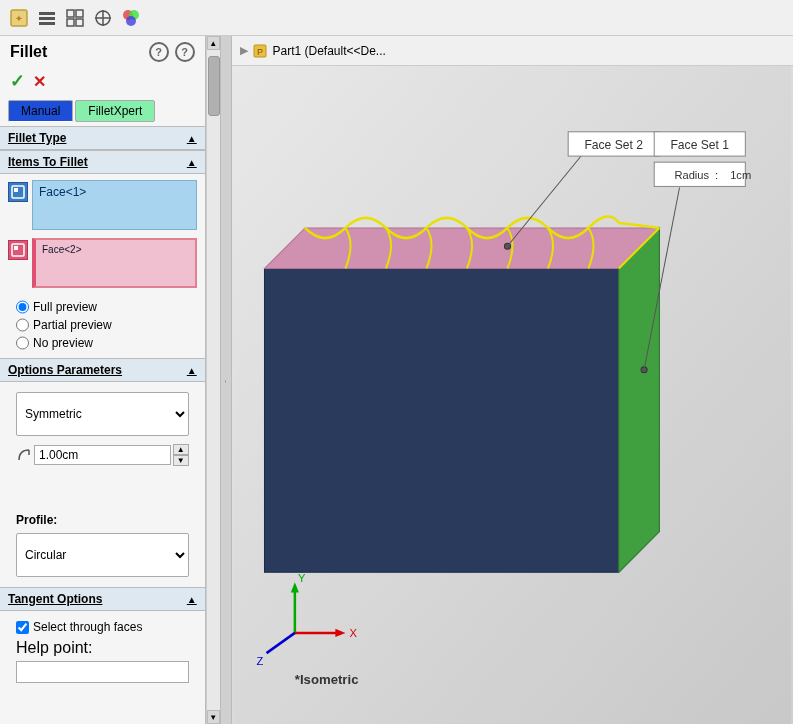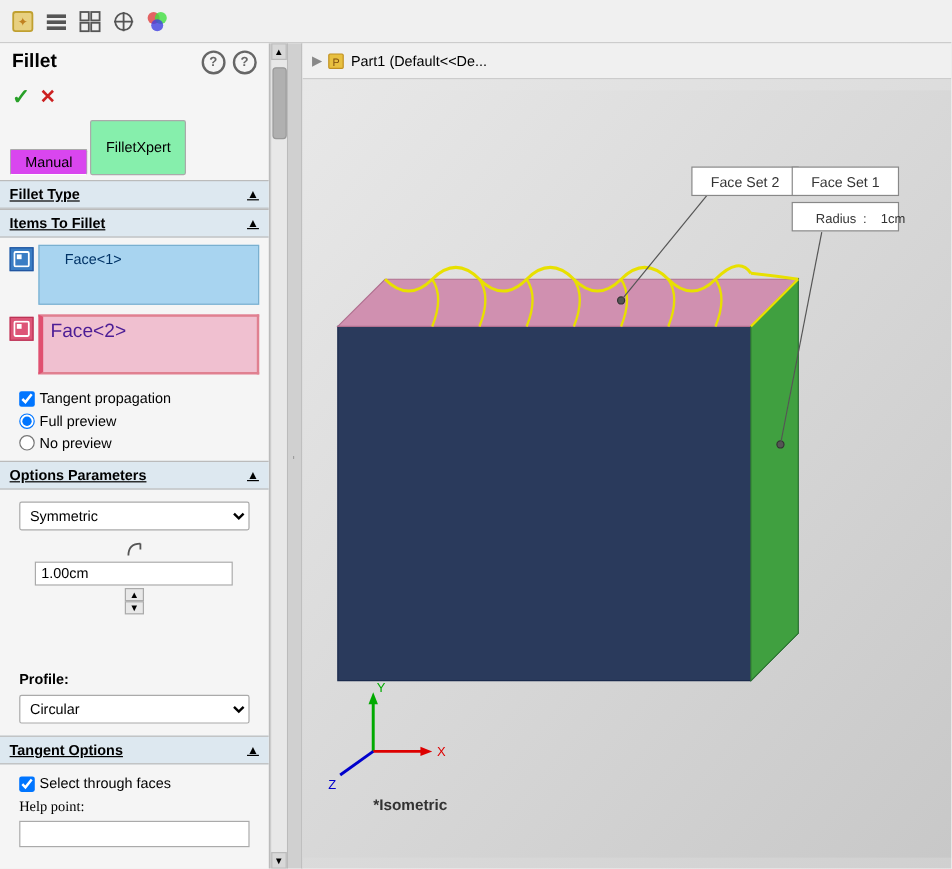--- a/index.html
+++ b/index.html
@@ -68,23 +68,22 @@
 
     .tab-btn {
       padding: 3px 12px;
       border: 1px solid #aaa;
       background: #86efac;
       cursor: pointer;
       font-size: 12px;
       border-radius: 2px;
     }
     .tab-btn.active {
-      background: #d946ef;
+      background: #1d4ed8;
       border-bottom-color: #fff;
-      margin-top: 24px;
     }
 
     .section-header {
       display: flex;
       align-items: center;
       justify-content: space-between;
       padding: 4px 8px;
       background: #dde8f0;
       border-top: 1px solid #bbb;
       border-bottom: 1px solid #bbb;
@@ -94,21 +93,21 @@
       text-decoration: underline;
     }
 
     .section-content {
       padding: 6px 8px;
     }
 
     .face-list-item {
       background: #a8d4f0;
       border: 1px solid #7ab0d0;
-      padding: 4px 21px;
+      padding: 4px 6px;
       margin-bottom: 4px;
       min-height: 50px;
       display: flex;
       align-items: flex-start;
       position: relative;
     }
 
     .face-list-item-pink {
       background: #f0c0d0;
       border: 2px solid #e08090;
@@ -135,33 +134,32 @@
       padding: 2px 8px;
       font-size: 12px;
     }
 
     .dropdown-row {
       padding: 4px 8px;
     }
 
     select {
       width: 100%;
-      padding: 3px 4px;
+      padding: 13px 4px;
       border: 1px solid #aaa;
       background: #fff;
       font-size: 12px;
       border-radius: 2px;
     }
 
     .spinner-row {
       display: flex;
       align-items: center;
       padding: 4px 8px;
       gap: 2px;
-      flex-direction: column;
     }
 
     .spinner-buttons {
       display: flex;
       flex-direction: column;
     }
 
     .spinner-btn {
       width: 16px;
       height: 11px;
@@ -262,21 +260,21 @@
       display: flex;
       align-items: center;
       justify-content: center;
       font-size: 8px;
       cursor: pointer;
     }
 
     .left-wrapper {
       display: flex;
       flex-direction: row;
-      width: 252px;
+      width: 232px;
       flex-shrink: 0;
     }
   </style>
 </head>
 <body>
 
 <div class="top-toolbar">
   <div class="toolbar-icon">
     <svg width="20" height="20" viewBox="0 0 20 20">
       <rect x="2" y="2" width="16" height="16" rx="2" fill="#e8d080" stroke="#c0a030" stroke-width="1.5"></rect>
@@ -362,32 +360,32 @@
         </div>
 
         <div style="display:flex;align-items:flex-start;margin-bottom:6px;">
           <div style="width:20px;height:20px;background:#dd5577;border:1px solid #bb3355;display:flex;align-items:center;justify-content:center;margin-right:4px;flex-shrink:0;margin-top:2px;">
             <svg width="14" height="14" viewBox="0 0 14 14">
                 <rect x="1" y="1" width="12" height="12" rx="1" fill="none" stroke="white" stroke-width="1.5"></rect>
                 <rect x="3" y="3" width="4" height="4" fill="white"></rect>
               </svg>
           </div>
           <div class="face-list-item-pink" style="flex:1;min-height:50px;">
-            <span style="font-size:16px;color:#4c1d95;">Face&lt;2&gt;</span>
+            <span style="font-size:10px;color:#0f172a;">Face&lt;2&gt;</span>
           </div>
         </div>
 
-        <div class="checkbox-row">
-          <input type="checkbox" id="tangent" checked="" style="">
-          <label for="tangent">Tangent propagation</label>
-        </div>
 
         <div class="radio-row">
           <input type="radio" name="preview" id="full" checked="" style="">
           <label for="full">Full preview</label>
+        </div>
+        <div class="radio-row">
+          <input type="radio" name="preview" id="partial" style="">
+          <label for="partial">Partial preview</label>
         </div>
         <div class="radio-row">
           <input type="radio" name="preview" id="nopreview" style="">
           <label for="nopreview">No preview</label>
         </div>
       </div>
 
       <div class="section-header">
         <span>Options Parameters</span>
         <span class="collapse-arrow">▲</span>
@@ -426,21 +424,21 @@
         <span>Tangent Options</span>
         <span class="collapse-arrow">▲</span>
       </div>
 
       <div class="section-content">
         <div class="checkbox-row">
           <input type="checkbox" id="selectthrough" checked="" style="">
           <label for="selectthrough">Select through faces</label>
         </div>
 
-        <div style="padding:2px 8px;font-size:12px;font-family:Liberation Serif, serif;">
+        <div style="padding:2px 8px;font-size:16px;">
           <span>Help point:</span>
         </div>
 
         <div style="padding:2px 8px 6px 8px;">
           <input type="text" style="width: 100%; border: 1px solid rgb(170, 170, 170); padding: 3px; font-size: 12px;" value="">
         </div>
       </div>
 
     </div>
 

